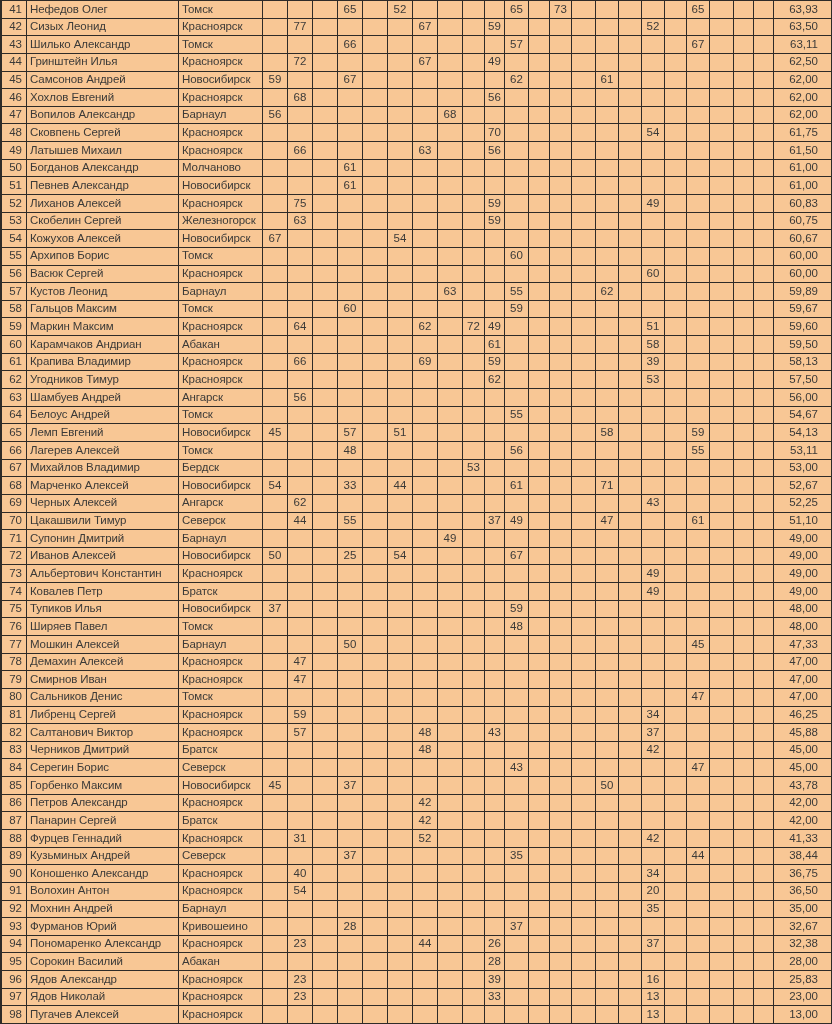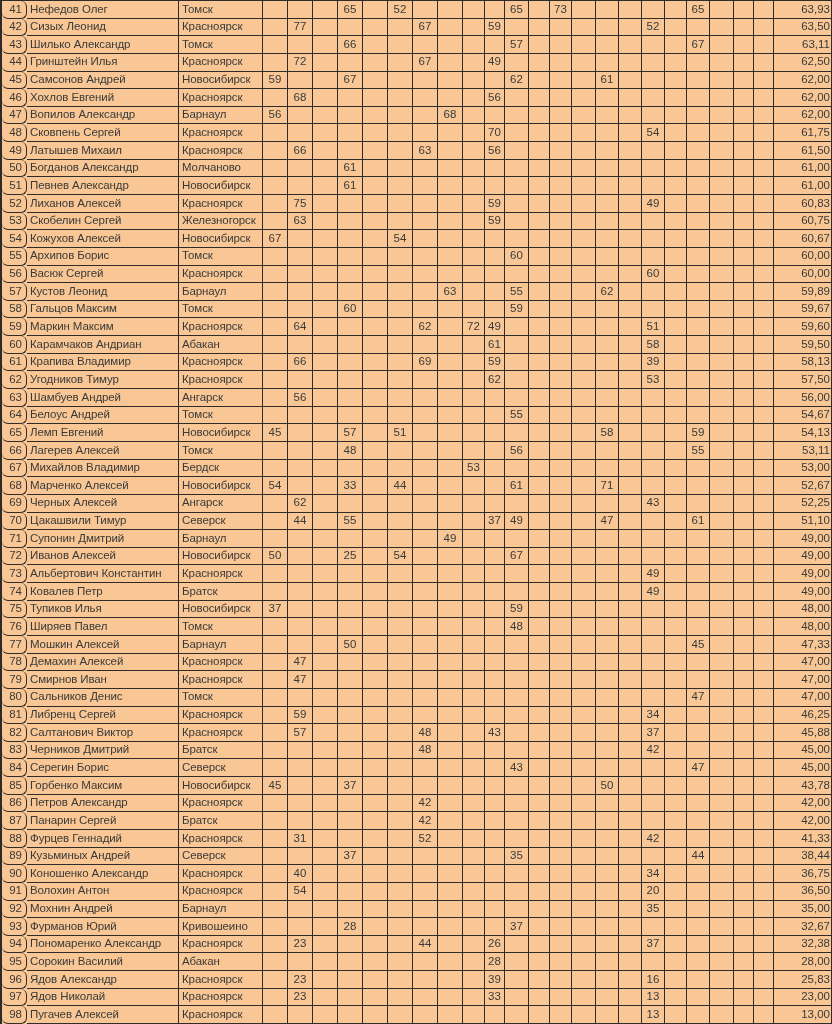--- a/index.html
+++ b/index.html
@@ -19,24 +19,24 @@
   }
   .row{display:contents;}
   .cell{
     box-sizing:border-box;
     border-right:1.5px solid var(--bc,#2E2B28);
     border-bottom:1.5px solid var(--bc,#2E2B28);
     display:flex;align-items:center;
     overflow:hidden;white-space:nowrap;
     line-height:1;
   }
-  .rank{justify-content:flex-end;padding-right:4px;border-radius:6px;}
+  .rank{justify-content:flex-end;padding-right:4px;}
   .name,.city{justify-content:flex-start;padding-left:3px;letter-spacing:-0.1px;}
   .score{justify-content:center;}
-  .total{justify-content:flex-end;padding-right:1px;}
+  .total{justify-content:flex-end;padding-right:13px;}
 </style>
 </head>
 <body>
 
 <div id="sheet" style="--bg: #F8C795; --bc: #2E2B28; --tc: #3B3A38;">
     <div class="row"><div class="cell rank">41</div><div class="cell name">Нефедов Олег</div><div class="cell city">Томск</div><div class="cell score"></div><div class="cell score"></div><div class="cell score"></div><div class="cell score">65</div><div class="cell score"></div><div class="cell score">52</div><div class="cell score"></div><div class="cell score"></div><div class="cell score"></div><div class="cell score"></div><div class="cell score">65</div><div class="cell score"></div><div class="cell score">73</div><div class="cell score"></div><div class="cell score"></div><div class="cell score"></div><div class="cell score"></div><div class="cell score"></div><div class="cell score">65</div><div class="cell score"></div><div class="cell score"></div><div class="cell score"></div><div class="cell total">63,93</div></div>
     <div class="row"><div class="cell rank">42</div><div class="cell name">Сизых Леонид</div><div class="cell city">Красноярск</div><div class="cell score"></div><div class="cell score">77</div><div class="cell score"></div><div class="cell score"></div><div class="cell score"></div><div class="cell score"></div><div class="cell score">67</div><div class="cell score"></div><div class="cell score"></div><div class="cell score">59</div><div class="cell score"></div><div class="cell score"></div><div class="cell score"></div><div class="cell score"></div><div class="cell score"></div><div class="cell score"></div><div class="cell score">52</div><div class="cell score"></div><div class="cell score"></div><div class="cell score"></div><div class="cell score"></div><div class="cell score"></div><div class="cell total">63,50</div></div>
     <div class="row"><div class="cell rank">43</div><div class="cell name">Шилько Александр</div><div class="cell city">Томск</div><div class="cell score"></div><div class="cell score"></div><div class="cell score"></div><div class="cell score">66</div><div class="cell score"></div><div class="cell score"></div><div class="cell score"></div><div class="cell score"></div><div class="cell score"></div><div class="cell score"></div><div class="cell score">57</div><div class="cell score"></div><div class="cell score"></div><div class="cell score"></div><div class="cell score"></div><div class="cell score"></div><div class="cell score"></div><div class="cell score"></div><div class="cell score">67</div><div class="cell score"></div><div class="cell score"></div><div class="cell score"></div><div class="cell total">63,11</div></div>
     <div class="row"><div class="cell rank">44</div><div class="cell name">Гринштейн Илья</div><div class="cell city">Красноярск</div><div class="cell score"></div><div class="cell score">72</div><div class="cell score"></div><div class="cell score"></div><div class="cell score"></div><div class="cell score"></div><div class="cell score">67</div><div class="cell score"></div><div class="cell score"></div><div class="cell score">49</div><div class="cell score"></div><div class="cell score"></div><div class="cell score"></div><div class="cell score"></div><div class="cell score"></div><div class="cell score"></div><div class="cell score"></div><div class="cell score"></div><div class="cell score"></div><div class="cell score"></div><div class="cell score"></div><div class="cell score"></div><div class="cell total">62,50</div></div>
     <div class="row"><div class="cell rank">45</div><div class="cell name">Самсонов Андрей</div><div class="cell city">Новосибирск</div><div class="cell score">59</div><div class="cell score"></div><div class="cell score"></div><div class="cell score">67</div><div class="cell score"></div><div class="cell score"></div><div class="cell score"></div><div class="cell score"></div><div class="cell score"></div><div class="cell score"></div><div class="cell score">62</div><div class="cell score"></div><div class="cell score"></div><div class="cell score"></div><div class="cell score">61</div><div class="cell score"></div><div class="cell score"></div><div class="cell score"></div><div class="cell score"></div><div class="cell score"></div><div class="cell score"></div><div class="cell score"></div><div class="cell total">62,00</div></div>

